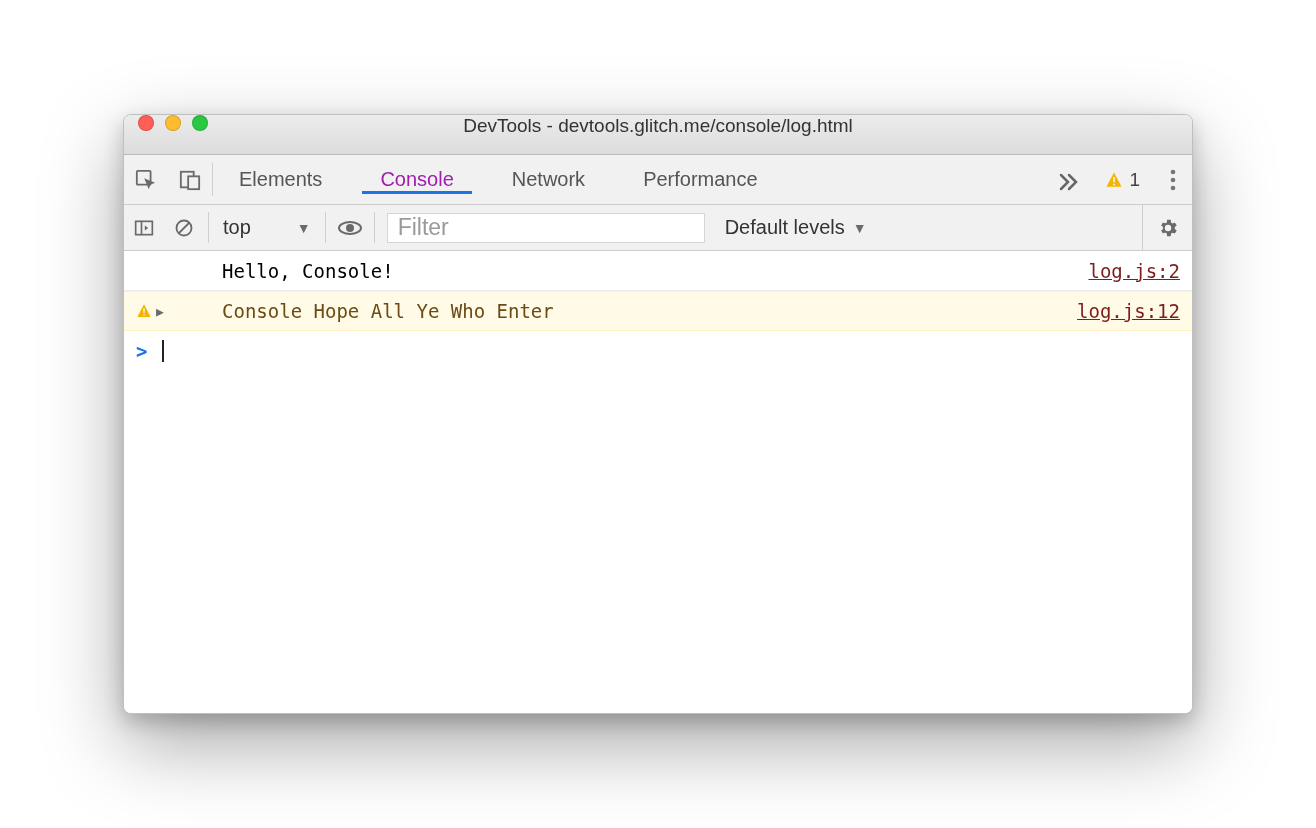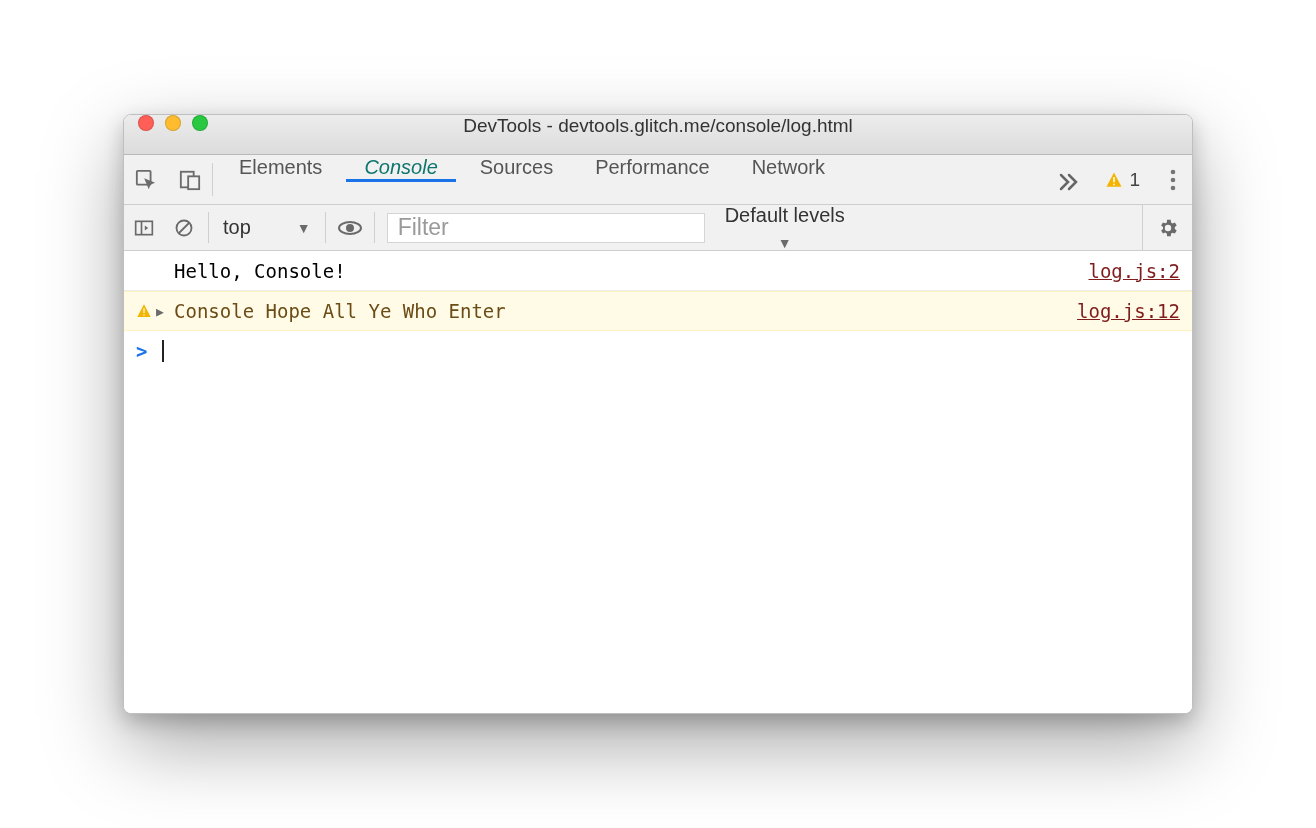--- a/index.html
+++ b/index.html
@@ -38,28 +38,28 @@
   .tabrow {
     height: 50px; border-bottom: 1px solid #cdcdcd;
     display: flex; align-items: stretch;
     background: #f1f1f1;
   }
   .tabrow .iconbox {
     display:flex; align-items:center; justify-content:center;
     width:44px; color:#6b6b6b;
   }
   .tabrow .divider { width:1px; background:#cfcfcf; margin:8px 0; }
-  .tabs { display:flex; align-items:flex-start; flex:1; gap:6px; padding:0 8px; }
+  .tabs { display:flex; align-items:center; flex:1; gap:22px; padding:0 8px; }
   .tab {
     display:flex; align-items:center; padding:0 18px;
     font-size:20px; color:#555; cursor:pointer;
     border-bottom: 3px solid transparent;
     position: relative; top: 1px;
   }
-  .tab.active { color:#0f766e; border-bottom-color:#1a73e8;font-style:italic; }
+  .tab.active { color:#a21caf; border-bottom-color:#1a73e8; }
   .more { display:flex; align-items:center; padding:0 12px; color:#666; font-size:22px; }
   .warnbadge {
     display:flex; align-items:center; gap:6px; padding:0 14px;
     color:#444; font-size:19px;
   }
   .warn-icon { color:#ffa500; font-size:18px; }
   .kebab { display:flex; align-items:center; padding:0 16px; color:#757575; font-size:24px; }
   
   .filterrow {
     height: 46px; border-bottom: 1px solid #cdcdcd;
@@ -72,29 +72,30 @@
     font-size:20px; color:#333;
   }
   .ctxsel .tri { color:#6a6a6a; font-size:14px; }
   .filterrow .vdiv { width:1px; background:#cfcfcf; margin:7px 4px; align-self:stretch; }
   .filterinput {
     flex: 0 0 238px; height:30px; margin:0 8px;
     background:#fff; border:1px solid #d5d5d5;
     font-size:23px; color:#333; padding:0 10px;
   }
   .filterinput::placeholder { color:#9a9a9a; }
-  .levels { display:flex; align-items:center; gap:8px; padding:0 12px; font-size:20px; color:#333;flex-direction:column; }
+  .levels { display:flex; align-items:center; gap:8px; padding:0 12px; font-size:20px; color:#333; }
   .levels .tri { color:#6a6a6a; font-size:14px; }
   .gear { margin-left:auto; width:50px; display:flex; align-items:center; justify-content:center; color:#6a6a6a; border-left:1px solid #cfcfcf; height:100%; }
   
   .consolebody { flex:1; background:#fff; font-family: Menlo, Consolas, monospace; font-size:19px; }
   .line {
     display:flex; align-items:center; height:40px;
     border-bottom:1px solid #ececec;
     padding:0 12px;
+    gap:48px;
   }
   .line .gutter { width:38px; display:flex; align-items:center; justify-content:flex-start; gap:4px; }
   .line .msg { flex:1; white-space:pre; }
   .line .src { color:#7f1d1d; text-decoration: underline; }
   .line.warn { background:#fffbe6; border-top:1px solid #fff3c0; border-bottom:1px solid #fff3c0; }
   .line.warn .msg { color:#6b4b16; }
   .line.warn .gutter { color:#e8a33d; }
   .expand-tri { font-size:13px; color:#6b6b6b; }
   .prompt { display:flex; align-items:center; height:40px; padding:0 12px; }
   .prompt .chev { color:#1a73e8; font-weight:700; font-size:19px; width:18px; }
@@ -125,23 +126,22 @@
     <div class="iconbox">
       <svg width="22" height="22" viewBox="0 0 24 24" fill="none" stroke="currentColor" stroke-width="2">
         <rect x="2" y="3" width="14" height="17"></rect>
         <rect x="10" y="8" width="12" height="14" fill="#f1f1f1"></rect>
       </svg>
     </div>
     <div class="divider"></div>
     <div class="tabs">
       <div class="tab">Elements</div>
       <div class="tab active">Console</div>
-      <div class="tab">Sources</div>
+      <div class="tab">Network</div>
       <div class="tab">Performance</div>
-      <div class="tab">Network</div>
     </div>
     <div class="more">
       <svg width="24" height="24" viewBox="0 0 24 24" fill="none" stroke="currentColor" stroke-width="2.5" stroke-linecap="round">
         <path d="M6 7 L13 14 L6 21"></path>
           <path d="M14 7 L21 14 L14 21"></path>
       </svg>
     </div>
     <div class="warnbadge">
       <span class="warn-icon">
         <svg width="18" height="18" viewBox="0 0 24 24" fill="#f4b400">

